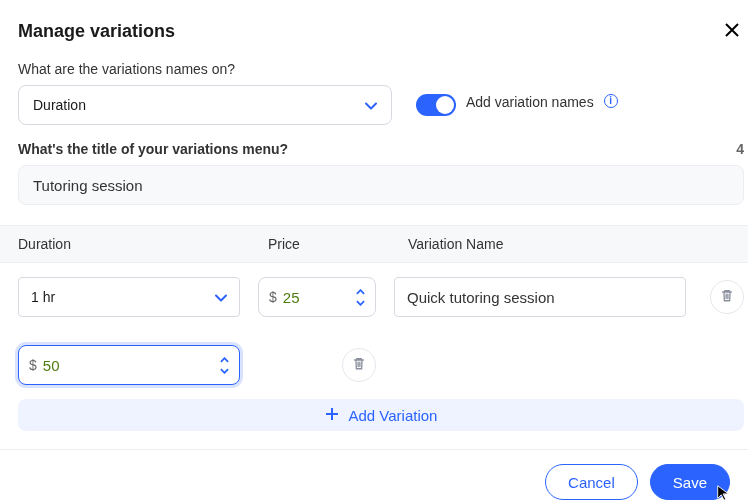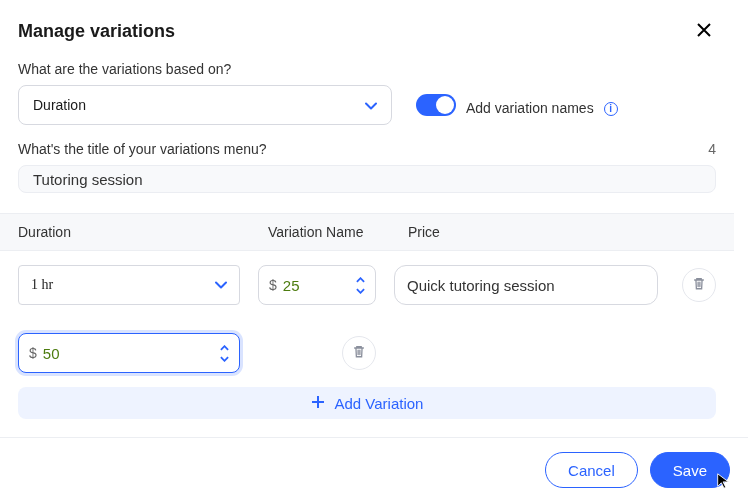--- a/index.html
+++ b/index.html
@@ -6,58 +6,58 @@
   body {
     margin: 0;
     font-family: -apple-system, BlinkMacSystemFont, "Segoe UI", Helvetica, Arial, sans-serif;
     background: #fff;
     color: #1a1a1a;
     width: 748px;
     height: 500px;
     overflow: hidden;
     font-size: 14px;
   }
-  .modal { padding: 18px 32px 0 18px; position: relative; }
+  .modal { padding: 18px 4px 0 18px; position: relative; }
   .header { display: flex; justify-content: space-between; align-items: center; }
   .title { font-size: 18px; font-weight: 700; }
   .close-btn { background: none; border: none; cursor: pointer; padding: 4px; }
   .close-btn svg { width: 16px; height: 16px; stroke: #000; stroke-width: 2; }
 
   .q-label { font-size: 14px; color: #333; margin-top: 16px; margin-bottom: 8px; }
 
   .row-top { display: flex; align-items: center; gap: 24px; }
   .select-main {
     flex: 0 0 374px;
     display: flex; align-items: center; justify-content: space-between;
     height: 40px; border: 1px solid #d7d9e0; border-radius: 8px;
     padding: 0 14px; background: #fff; cursor: pointer;
   }
   .chev { color: #2b63ff; }
 
-  .toggle-group { display: flex; align-items: flex-end; gap: 10px; }
+  .toggle-group { display: flex; align-items: flex-start; gap: 10px; }
   .toggle {
     width: 40px; height: 22px; background: #2b63ff; border-radius: 11px;
     position: relative; cursor: pointer;
   }
   .toggle::after {
     content: ""; position: absolute; right: 2px; top: 2px;
     width: 18px; height: 18px; background: #fff; border-radius: 50%;
   }
   .toggle-label { font-size: 14px; color: #333; }
   .info-icon {
     display: inline-flex; width: 14px; height: 14px; border: 1.5px solid #2b63ff;
     border-radius: 50%; color: #2b63ff; font-size: 10px; font-weight: 700;
     align-items: center; justify-content: center; line-height: 1;
   }
 
-  .q2-row { display: flex; justify-content: space-between; align-items: flex-end; margin-top: 16px; margin-bottom: 8px;}
+  .q2-row { display: flex; justify-content: space-between; align-items: flex-end; margin-top: 16px; margin-bottom: 8px; font-weight: bold;}
   .counter { font-size: 14px; color: #666; }
 
   .title-input {
-    width: 100%; height: 28px; border: 1px solid #ebedf2; background: #f8f9fb;
+    width: 100%; height: 40px; border: 1px solid #ebedf2; background: #f8f9fb;
     border-radius: 8px; padding: 0 14px; font-size: 15px; color: #333;
   }
 
   .table-wrap { margin: 20px -18px 0 -18px; }
   .table-head {
     display: grid;
     grid-template-columns: 238px 128px 1fr 56px;
     gap: 12px;
     padding: 10px 18px;
     background: #f7f8fa;
@@ -68,35 +68,35 @@
   .var-row {
     display: grid;
     grid-template-columns: 222px 118px 1fr 40px;
     gap: 18px;
     padding: 14px 18px;
     align-items: center;
   }
   .dur-select {
     display: flex; align-items: center; justify-content: space-between;
     height: 40px; border: 1px solid #d7d9e0; border-radius: 4px;
-    padding: 0 12px; background: #fff; cursor: pointer; font-family: Liberation Serif, serif;
+    padding: 0 12px; background: #fff; cursor: pointer;
   }
   .price-box {
     display: flex; align-items: center;
     height: 40px; border: 1px solid #d7d9e0; border-radius: 8px;
     padding: 0 8px 0 10px; background: #fff; position: relative;
   }
   .price-box.focus { border-color: #2b63ff; box-shadow: 0 0 0 3px rgba(43,99,255,0.18); }
   .currency { color: #666; margin-right: 6px; }
   .price-input { border: none; outline: none; width: 50px; font-size: 15px; color: #4d7c0f; padding:0; }
   .stepper { display: flex; flex-direction: column; margin-left: auto; gap: 1px;}
   .step-btn { width: 14px; height: 10px; display:flex; align-items:center; justify-content:center; cursor:pointer;}
   .step-btn svg { width: 9px; height: 6px; stroke: #2b63ff; stroke-width: 2; fill:none;}
   .name-input {
-    height: 40px; border: 1px solid #d7d9e0; border-radius: 12px;
+    height: 40px; border: 1px solid #d7d9e0; border-radius: 4px;
     padding: 0 12px; font-size: 15px; color: #333; width: 100%;
   }
   .del-btn {
     width: 34px; height: 34px; border: 1px solid #e5e7ed; border-radius: 50%;
     background: #fff; display: flex; align-items: center; justify-content: center;
     cursor: pointer; justify-self: end;
   }
   .del-btn svg { width: 14px; height: 15px; stroke: #8a8f9c; stroke-width: 1.5; fill: none; stroke-linecap: round;}
 
   .add-row { padding: 0 18px 18px 18px; }
@@ -131,21 +131,21 @@
     <div class="title">Manage variations</div>
     <button class="close-btn">
       <span>
         <svg viewBox="0 0 16 16" fill="none">
             <path d="M2 2 L14 14 M14 2 L2 14"></path>
           </svg>
       </span>
     </button>
   </div>
 
-  <div class="q-label">What are the variations based on?</div>
+  <div class="q-label">What are the variations names on?</div>
 
   <div class="row-top">
     <div class="select-main">
       <span>Duration</span>
       <span class="chev">
         <svg width="12" height="8" viewBox="0 0 12 8" fill="none">
             <path d="M1 1.5 L6 6.5 L11 1.5" stroke="#2b63ff" stroke-width="2" stroke-linecap="round" stroke-linejoin="round"></path>
           </svg>
       </span>
     </div>
@@ -158,22 +158,22 @@
 
   <div class="q2-row">
     <div class="q-label" style="margin:0">What's the title of your variations menu?</div>
     <div class="counter">4</div>
   </div>
   <input class="title-input" value="Tutoring session" style="">
 
   <div class="table-wrap">
     <div class="table-head">
       <div>Duration</div>
+      <div>Price</div>
       <div>Variation Name</div>
-      <div>Price</div>
       <div></div>
     </div>
     <div id="rows">
         <div class="var-row">
           <div class="dur-select">
             <span>1 hr</span>
             <span class="chev"><svg width="12" height="8" viewBox="0 0 12 8" fill="none">
                 <path d="M1 1.5 L6 6.5 L11 1.5" stroke="#2b63ff" stroke-width="2" stroke-linecap="round" stroke-linejoin="round"></path>
               </svg></span>
           </div>

